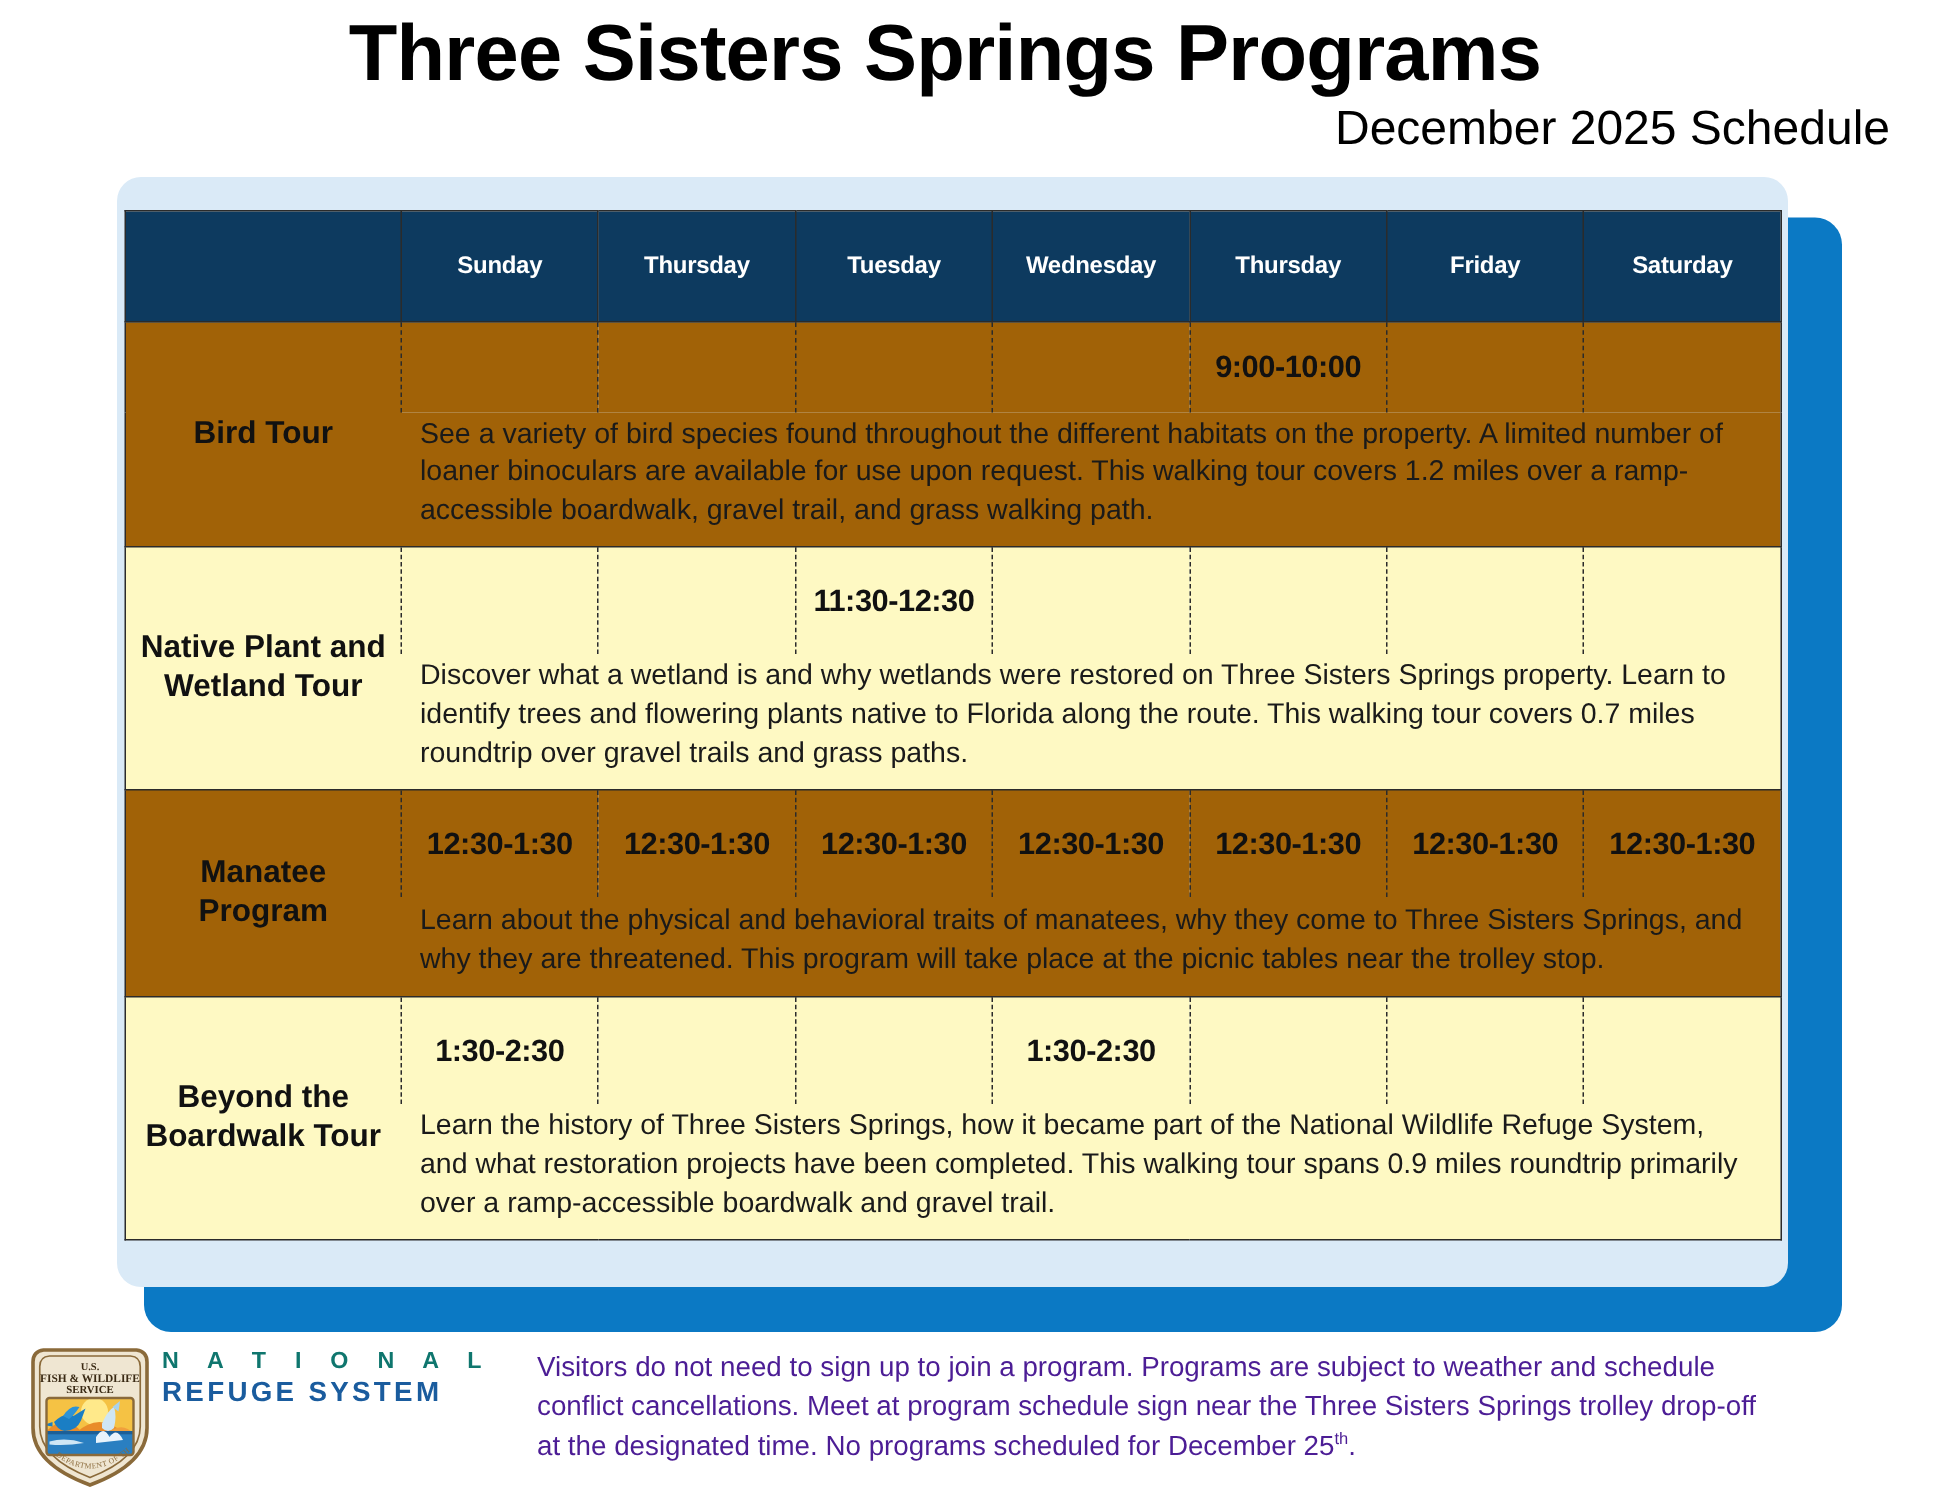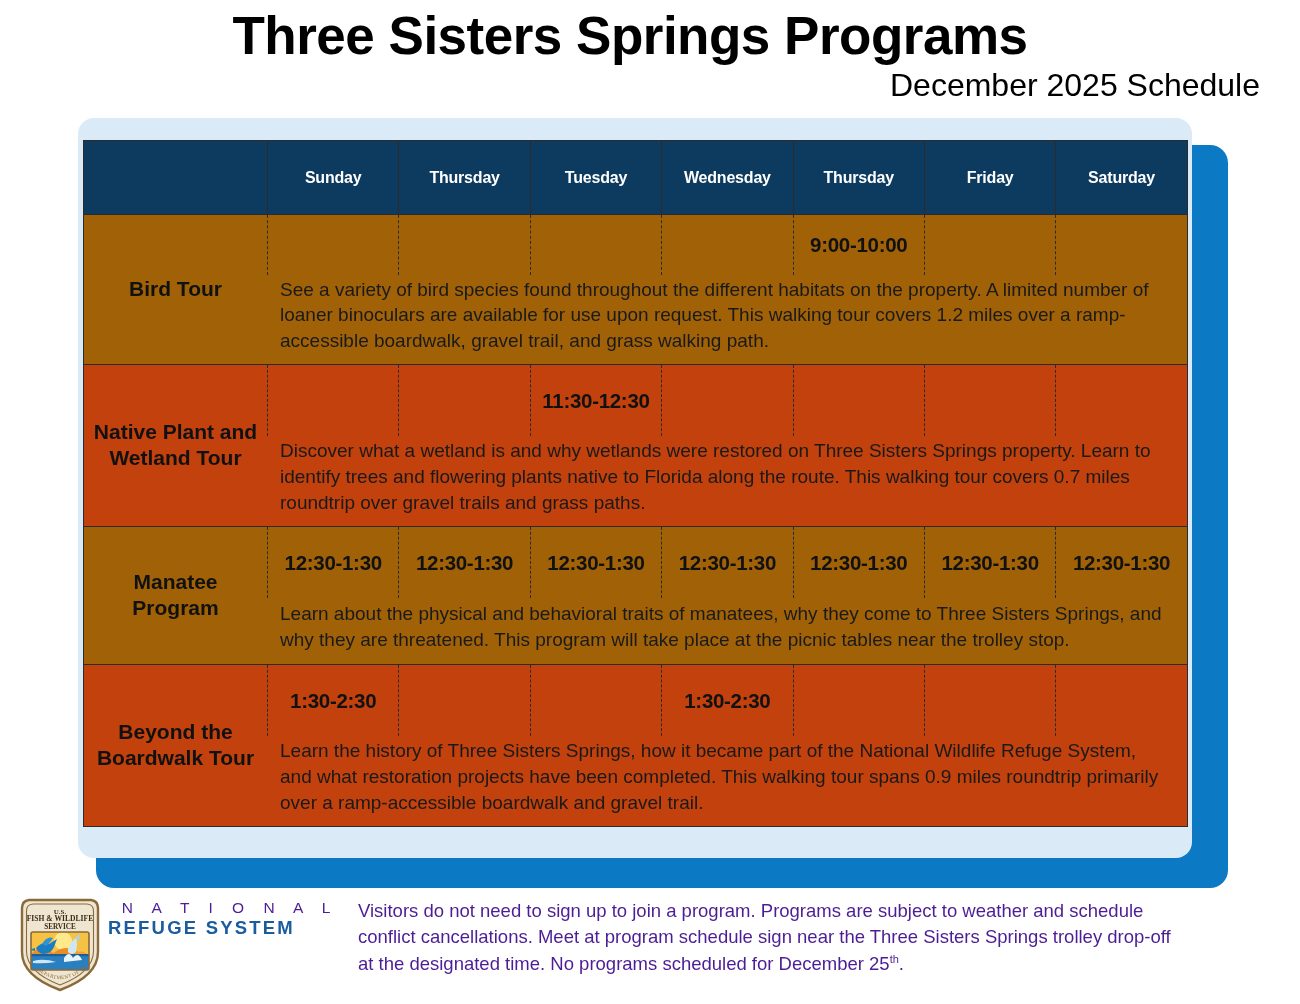--- a/index.html
+++ b/index.html
@@ -117,21 +117,21 @@
     font-size: 19px;
     color: #1a1a1a;
     line-height: 1.36;
     padding: 2px 14px 10px 12px;
     text-align: left;
     border-top: none;
     border-left: 1px solid transparent;
   }
 
   tr.band-a td { background: #a16207; }
-  tr.band-b td { background: #c2410c; }
+  tr.band-b td { background: #fef9c3; }
 
   .row-sep-top { border-top: 1px solid #2b2b2b !important; }
 
   
   .footer {
     position: absolute;
     left: 0; top: 880px;
     width: 1300px; height: 124px;
   }
   .logo-wrap {
@@ -139,22 +139,22 @@
     left: 12px; top: 12px;
     width: 322px; height: 104px;
   }
   .shield { position: absolute; left: 4px; top: 2px; }
   .nwrs-text {
     position: absolute;
     left: 96px; top: 8px;
     width: 230px;
   }
   .nwrs-l1 {
-    font-size: 15.5px; font-weight: normal; color: #4c1d95;
-    letter-spacing: 7.5px; line-height: 1; text-align: right;
+    font-size: 15.5px; font-weight: bold; color: #0f766e;
+    letter-spacing: 7.5px; line-height: 1;
   }
   .nwrs-l2 {
     font-size: 38px; font-weight: bold; color: #1c9ad6;
     letter-spacing: -0.5px; line-height: 0.98; margin-top: 2px;
   }
   .nwrs-l2 .dk { color: #1a5c9e; }
   .nwrs-l3 {
     font-size: 18.5px; font-weight: bold; color: #1a5c9e;
     letter-spacing: 2.2px; line-height: 1; margin-top: 3px;
   }

